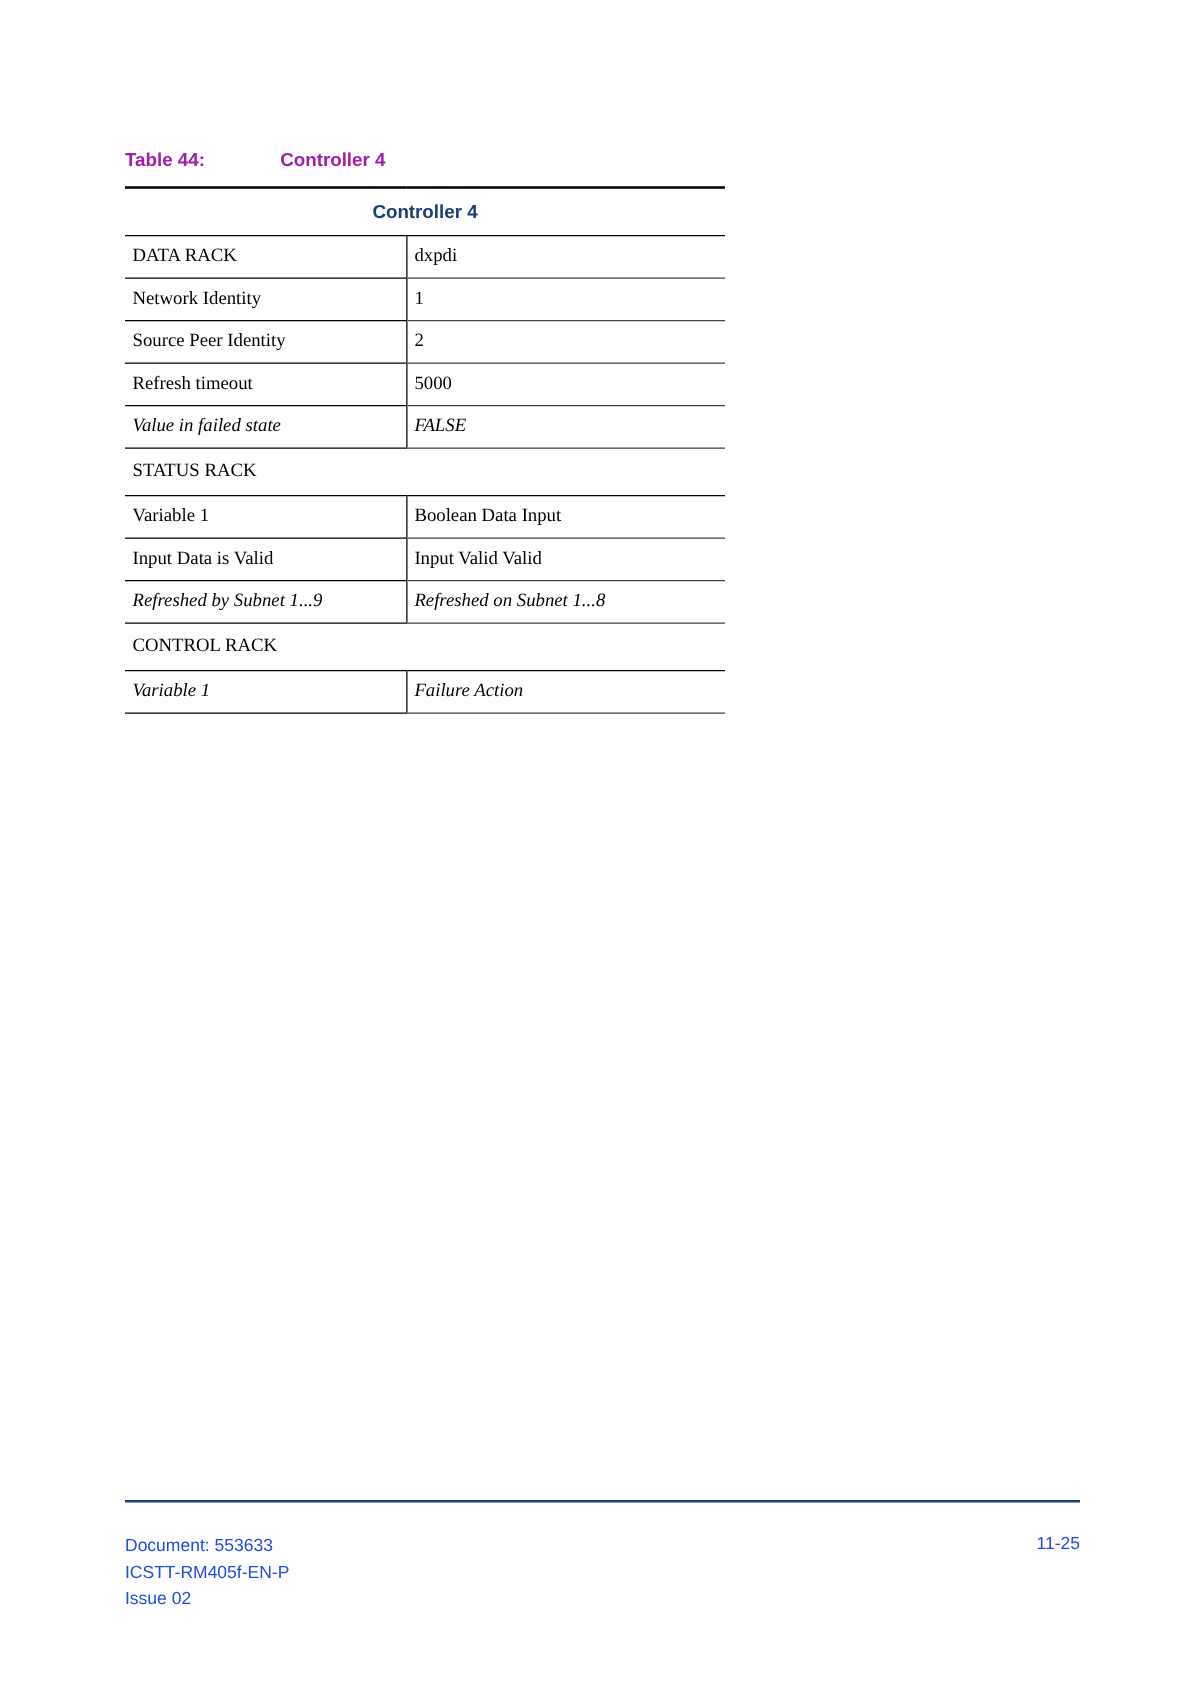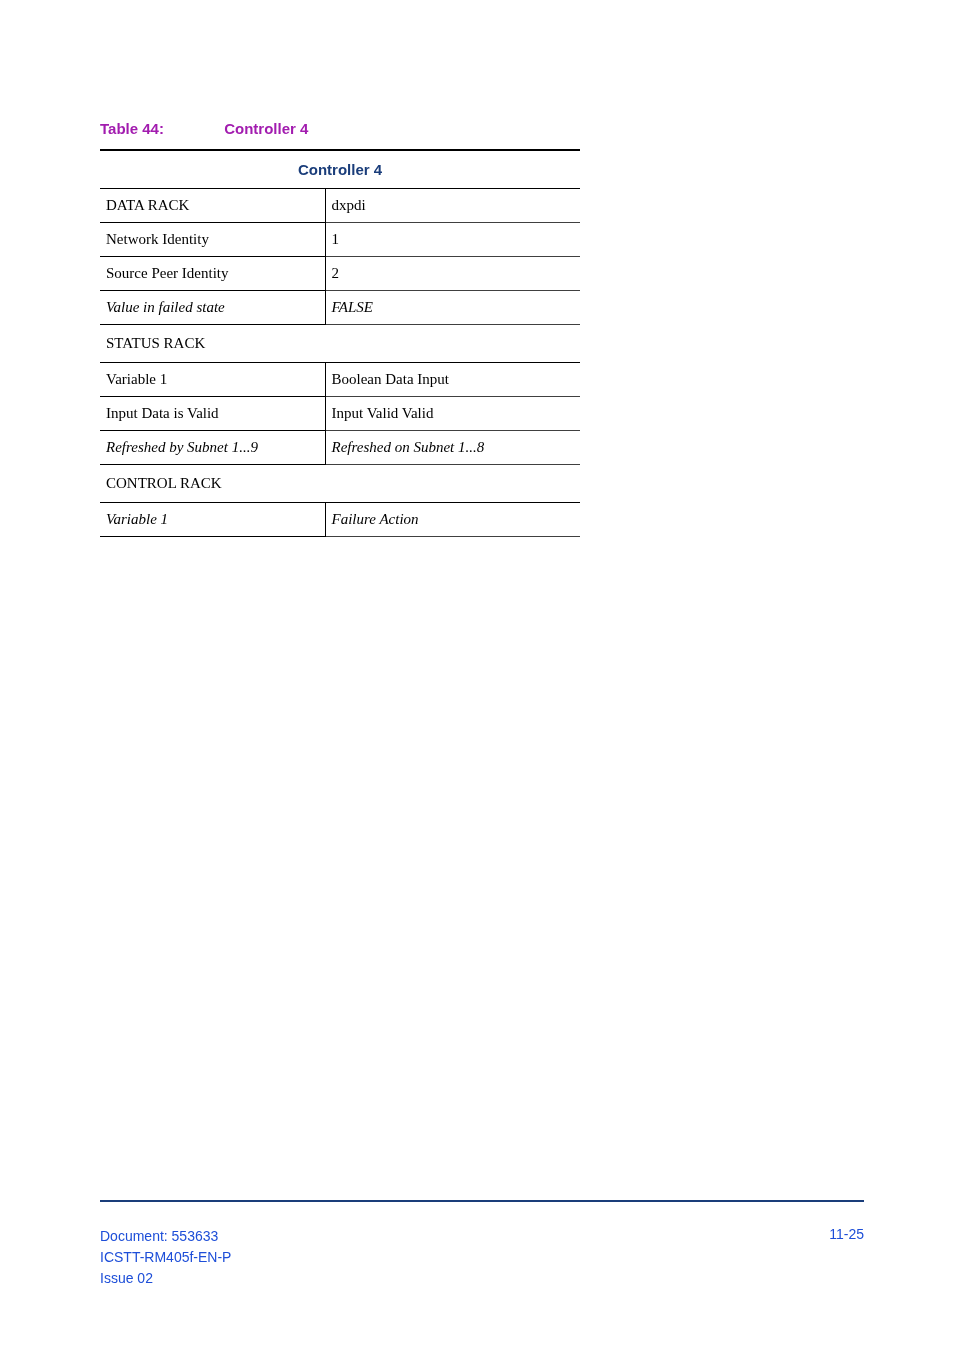--- a/index.html
+++ b/index.html
@@ -102,20 +102,24 @@
           <td>dxpdi</td>
         </tr>
     <tr class="two-col">
           <td>Network Identity</td>
           <td>1</td>
         </tr>
     <tr class="two-col">
           <td>Source Peer Identity</td>
           <td>2</td>
         </tr>
+    <tr class="two-col">
+          <td>Refresh timeout</td>
+          <td>5000</td>
+        </tr>
     <tr class="two-col last-in-group">
           <td>Value in failed state</td>
           <td>FALSE</td>
         </tr>
 
     <tr class="section">
           <td>STATUS RACK</td>
           <td></td>
         </tr>
 

